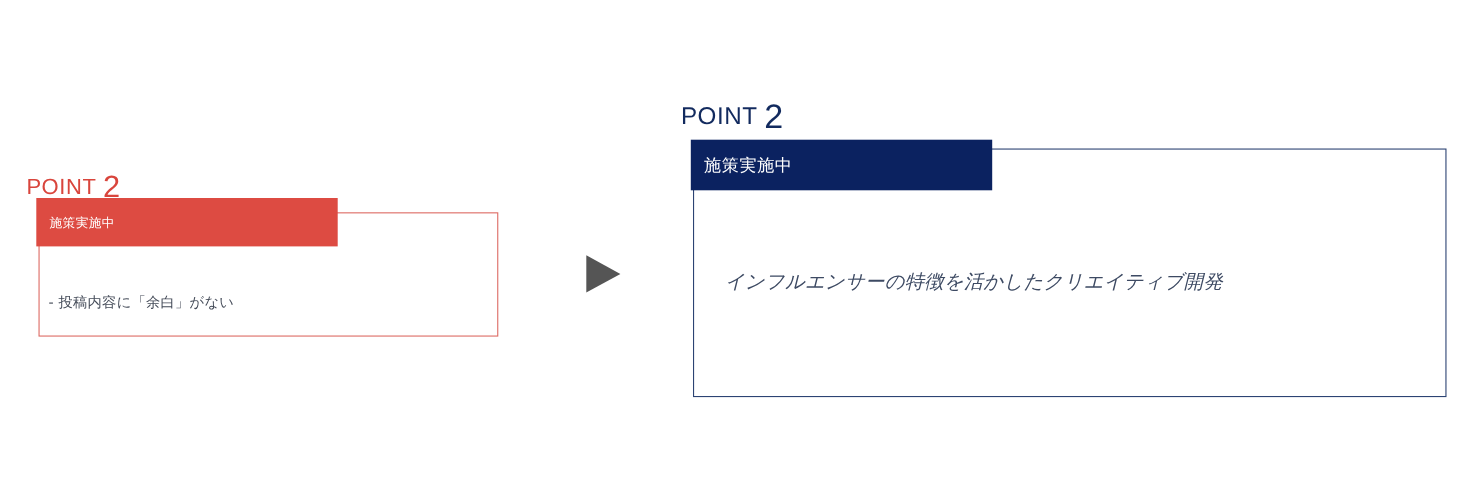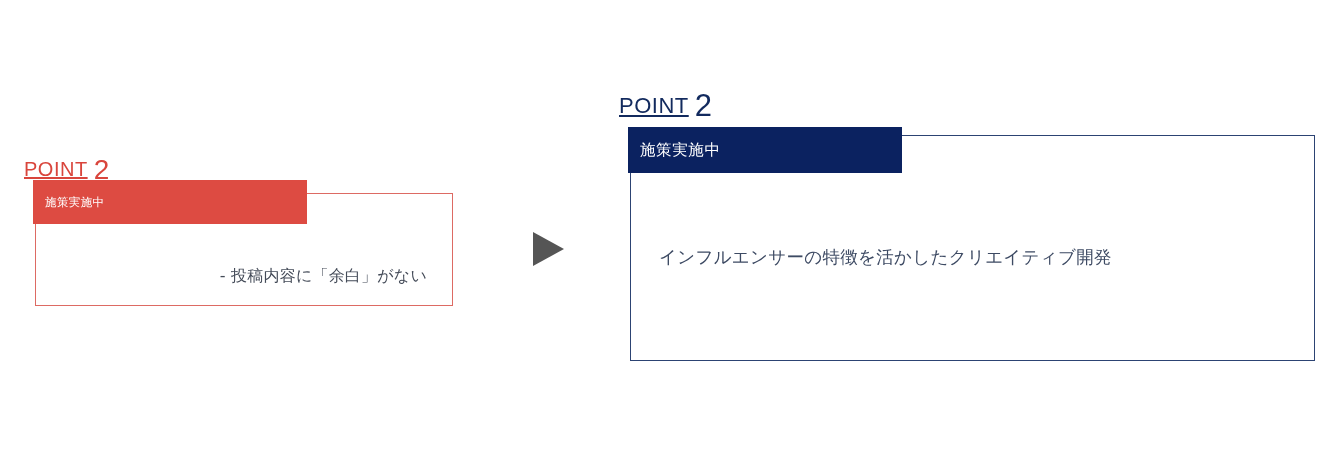--- a/index.html
+++ b/index.html
@@ -24,21 +24,20 @@
 
   .point-label {
     position: absolute;
     white-space: nowrap;
     font-weight: 400;
     letter-spacing: 0.5px;
     line-height: 1;
   }
   .point-word {
     font-family: "Liberation Sans", "DejaVu Sans", sans-serif;
-    text-decoration: underline;
   }
   .point-num {
     font-family: "Liberation Sans", "DejaVu Sans", sans-serif;
     font-weight: 400;
     margin-left: 6px;
     position: relative;
   }
 
   .panel-frame {
     position: absolute;
@@ -90,28 +89,27 @@
     top: 180px;
     width: 274px;
     height: 44px;
     background: #dd4b42;
     padding-left: 12px;
     font-size: 11.5px;
     letter-spacing: 0.4px;
   }
 
   #left-body {
-    left: 27px;
+    left: 44px;
     top: 226px;
     width: 400px;
     color: #444b58;
-    font-size: 16px;
+    font-size: 13px;
     line-height: 20px;
     letter-spacing: 0.2px;
-    text-align: right;
   }
 
   
   #arrow {
     position: absolute;
     left: 533px;
     top: 232px;
     width: 0;
     height: 0;
     border-top: 17px solid transparent;
@@ -150,21 +148,21 @@
   #right-body {
     left: 641px;
     top: 182px;
     width: 680px;
     color: #3d4a63;
     font-size: 17.5px;
     line-height: 30px;
     letter-spacing: 0.3px;
   }
   #right-body .bullet-block + .bullet-block { margin-top: 26px; }
-  #right-body .sub { padding-left: 18px; }
+  #right-body .sub { padding-left: 18px; font-style: italic; }
 </style>
 </head>
 <body>
 
 <div class="slide">
 
   <div class="point-label" id="left-point">
     <span class="point-word">POINT</span><span class="point-num">2</span>
   </div>
 

